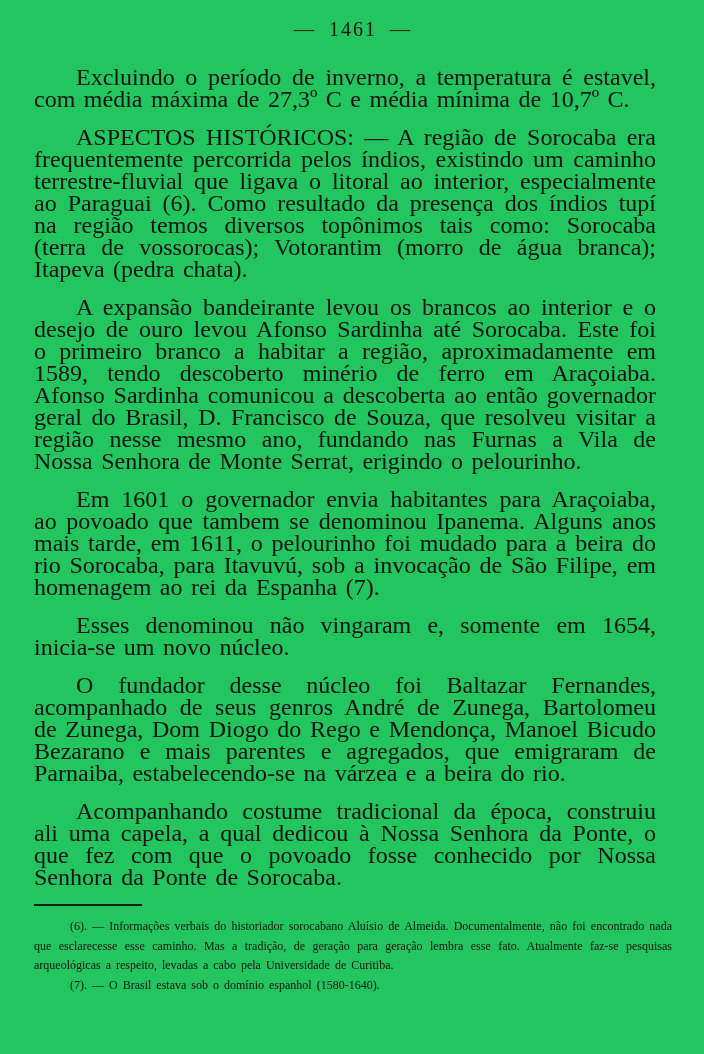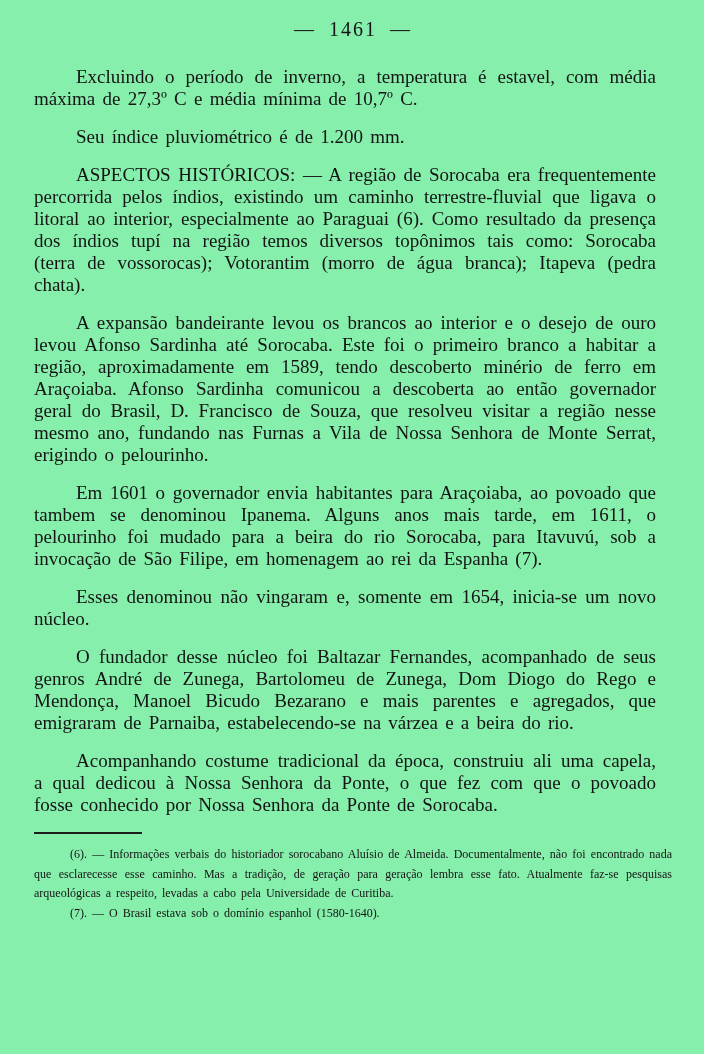--- a/index.html
+++ b/index.html
@@ -5,37 +5,37 @@
   html, body {
     margin: 0;
     padding: 0;
     background: #e8e8e8;
   }
   .page {
     position: relative;
     width: 704px;
     height: 1054px;
     margin: 0 auto;
-    background: #86efac;
+    background: #22c55e;
     color: #141414;
     font-family: "Liberation Serif", "DejaVu Serif", serif;
     box-sizing: border-box;
     padding: 16px 32px 0 34px;
     overflow: hidden;
   }
   .page-number {
     text-align: center;
     font-size: 20px;
     line-height: 22px;
     letter-spacing: 2px;
     margin: 2px 0 26px 0;
     word-spacing: 6px;
   }
   p.body-par {
-    font-size: 19px;
+    font-size: 24px;
     line-height: 22px;
     text-align: justify;
     text-indent: 42px;
     word-spacing: 2.5px;
     margin: 0 16px 16px 0;
   }
   .footnote-divider {
     width: 108px;
     border: none;
     border-top: 2px solid #1c1c1c;
@@ -52,21 +52,20 @@
 </style>
 </head>
 <body>
 
 <div class="page">
 
   <div class="page-number">— 1461 —</div>
 
   <p class="body-par">Excluindo o período de inverno, a temperatura é estavel, com média máxima de 27,3º C e média mínima de 10,7º C.</p>
 
-  <p class="body-par">Seu índice pluviométrico é de 1.200 mm.</p>
 
 
   <p class="body-par">ASPECTOS HISTÓRICOS: — A região de Sorocaba era frequentemente percorrida pelos índios, existindo um caminho terrestre-fluvial que ligava o litoral ao interior, especialmente ao Paraguai (6). Como resultado da presença dos índios tupí na região temos diversos topônimos tais como: Sorocaba (terra de vossorocas); Votorantim (morro de água branca); Itapeva (pedra chata).</p>
 
   <p class="body-par">A expansão bandeirante levou os brancos ao interior e o desejo de ouro levou Afonso Sardinha até Sorocaba. Este foi o primeiro branco a habitar a região, aproximadamente em 1589, tendo descoberto minério de ferro em Araçoiaba. Afonso Sardinha comunicou a descoberta ao então governador geral do Brasil, D. Francisco de Souza, que resolveu visitar a região nesse mesmo ano, fundando nas Furnas a Vila de Nossa Senhora de Monte Serrat, erigindo o pelourinho.</p>
 
   <p class="body-par">Em 1601 o governador envia habitantes para Araçoiaba, ao povoado que tambem se denominou Ipanema. Alguns anos mais tarde, em 1611, o pelourinho foi mudado para a beira do rio Sorocaba, para Itavuvú, sob a invocação de São Filipe, em homenagem ao rei da Espanha (7).</p>
 
   <p class="body-par">Esses denominou não vingaram e, somente em 1654, inicia-se um novo núcleo.</p>
 

